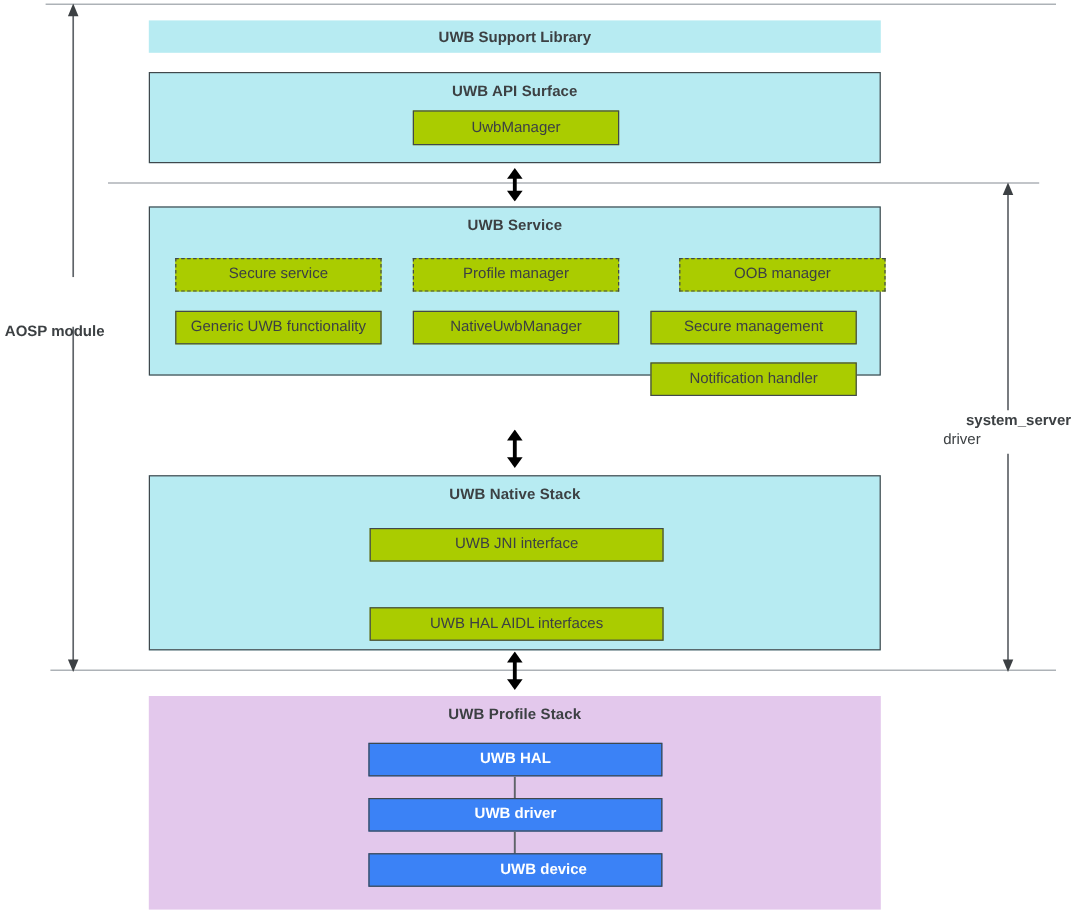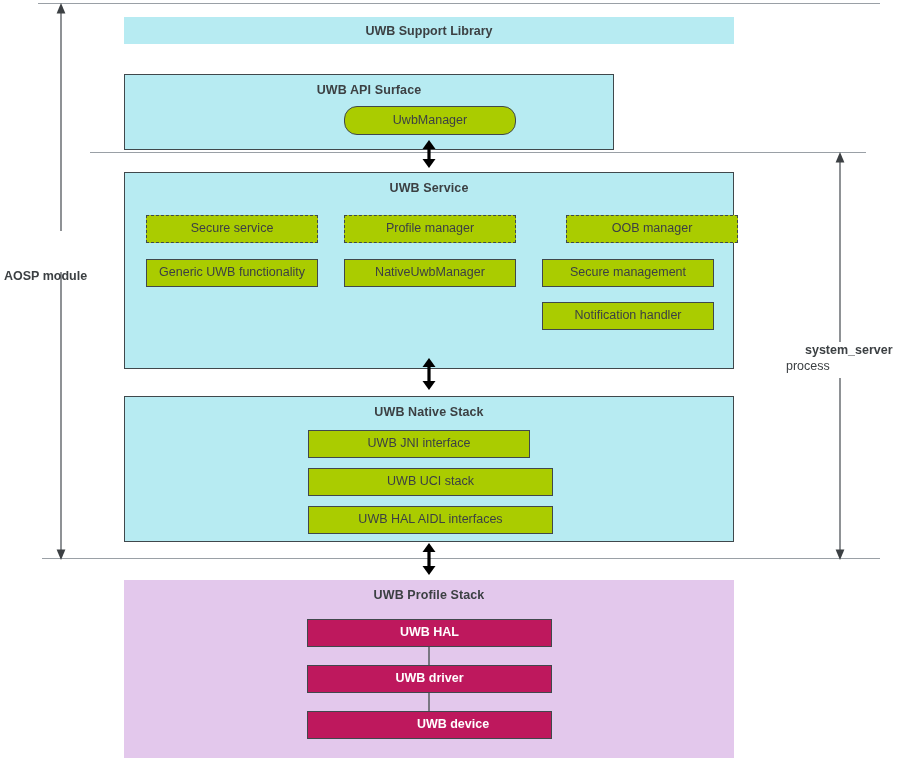--- a/index.html
+++ b/index.html
@@ -67,21 +67,21 @@
     justify-content: center;
     font-size: 12.5px;
     color: #3c4043;
     text-align: center;
     line-height: 1.1;
   }
   .chip.dashed {
     border-style: dashed;
   }
   .chip.red {
-    background: #be185d;
+    background: #3b82f6;
     color: #ffffff;
     font-weight: bold;
     border: 1.3px solid #40484c;
   }
 
   
   .dblarrow {
     position: absolute;
     width: 22px;
   }
@@ -135,41 +135,41 @@
     </svg>
   </div>
   <div class="spanarrow" style="left:831px; top:378px;">
     <svg width="18" height="182" viewBox="0 0 18 182">
       <line x1="9" y1="0" x2="9" y2="174" stroke="#5f6368" stroke-width="1.4"></line>
       <polygon points="9,182 4.6,171.5 13.4,171.5" fill="#3c4043"></polygon>
     </svg>
   </div>
   <div class="side-label" style="left:786px; top:343px; width:112px; text-align:left;">
     <span class="b">system_server</span>
-    <span class="n">process</span>
+    <span class="n">driver</span>
   </div>
 
   <div class="section" style="left:124px; top:17px; width:610px; height:27px;">
     <div class="support-title">UWB Support Library</div>
   </div>
 
-  <div class="section bordered" style="left:124px; top:74px; width:490px; height:76px;">
+  <div class="section bordered" style="left:124px; top:60px; width:610px; height:76px;">
     <div class="section-title">UWB API Surface</div>
-    <div class="chip" style="left:219px; top:31px; width:172px; height:29px;border-radius:13px;">UwbManager</div>
+    <div class="chip" style="left:219px; top:31px; width:172px; height:29px;">UwbManager</div>
   </div>
 
   <div class="dblarrow" style="left:418px; top:140px;">
     <svg width="22" height="28" viewBox="0 0 22 28">
       <line x1="11" y1="7" x2="11" y2="21" stroke="#000000" stroke-width="3.2"></line>
       <polygon points="11,0 4.5,9 17.5,9" fill="#000000"></polygon>
       <polygon points="11,28 4.5,19 17.5,19" fill="#000000"></polygon>
     </svg>
   </div>
 
-  <div class="section bordered" style="left:124px; top:172px; width:610px; height:197px;padding-left:32px;">
+  <div class="section bordered" style="left:124px; top:172px; width:610px; height:141px;padding-left:32px;">
     <div class="section-title">UWB Service</div>
 
     <div class="chip dashed" style="left:21px; top:42px; width:172px; height:28px;">Secure service</div>
     <div class="chip dashed" style="left:219px; top:42px; width:172px; height:28px;">Profile manager</div>
     <div class="chip dashed" style="left:417px; top:42px; width:172px; height:28px;margin-left:24px;">OOB manager</div>
 
     <div class="chip" style="left:219px; top:86px; width:172px; height:28px;">NativeUwbManager</div>
     <div class="chip" style="left:21px; top:86px; width:172px; height:28px;">Generic UWB functionality</div>
     <div class="chip" style="left:417px; top:86px; width:172px; height:28px;">Secure management</div>
 
@@ -180,22 +180,21 @@
     <svg width="22" height="32" viewBox="0 0 22 32">
       <line x1="11" y1="7" x2="11" y2="25" stroke="#000000" stroke-width="3.2"></line>
       <polygon points="11,0 4.5,9 17.5,9" fill="#000000"></polygon>
       <polygon points="11,32 4.5,23 17.5,23" fill="#000000"></polygon>
     </svg>
   </div>
 
   <div class="section bordered" style="left:124px; top:396px; width:610px; height:146px;">
     <div class="section-title">UWB Native Stack</div>
 
-    <div class="chip" style="left:183px; top:33px; width:222px; height:28px;">UWB JNI interface</div>
-    <div class="chip" style="left:183px; top:71px; width:245px; height:28px;">UWB UCI stack</div>
+    <div class="chip" style="left:183px; top:43px; width:245px; height:28px;">UWB JNI interface</div>
     <div class="chip" style="left:183px; top:109px; width:245px; height:28px;">UWB HAL AIDL interfaces</div>
   </div>
 
   <div class="dblarrow" style="left:418px; top:543px;">
     <svg width="22" height="32" viewBox="0 0 22 32">
       <line x1="11" y1="7" x2="11" y2="25" stroke="#000000" stroke-width="3.2"></line>
       <polygon points="11,0 4.5,9 17.5,9" fill="#000000"></polygon>
       <polygon points="11,32 4.5,23 17.5,23" fill="#000000"></polygon>
     </svg>
   </div>

